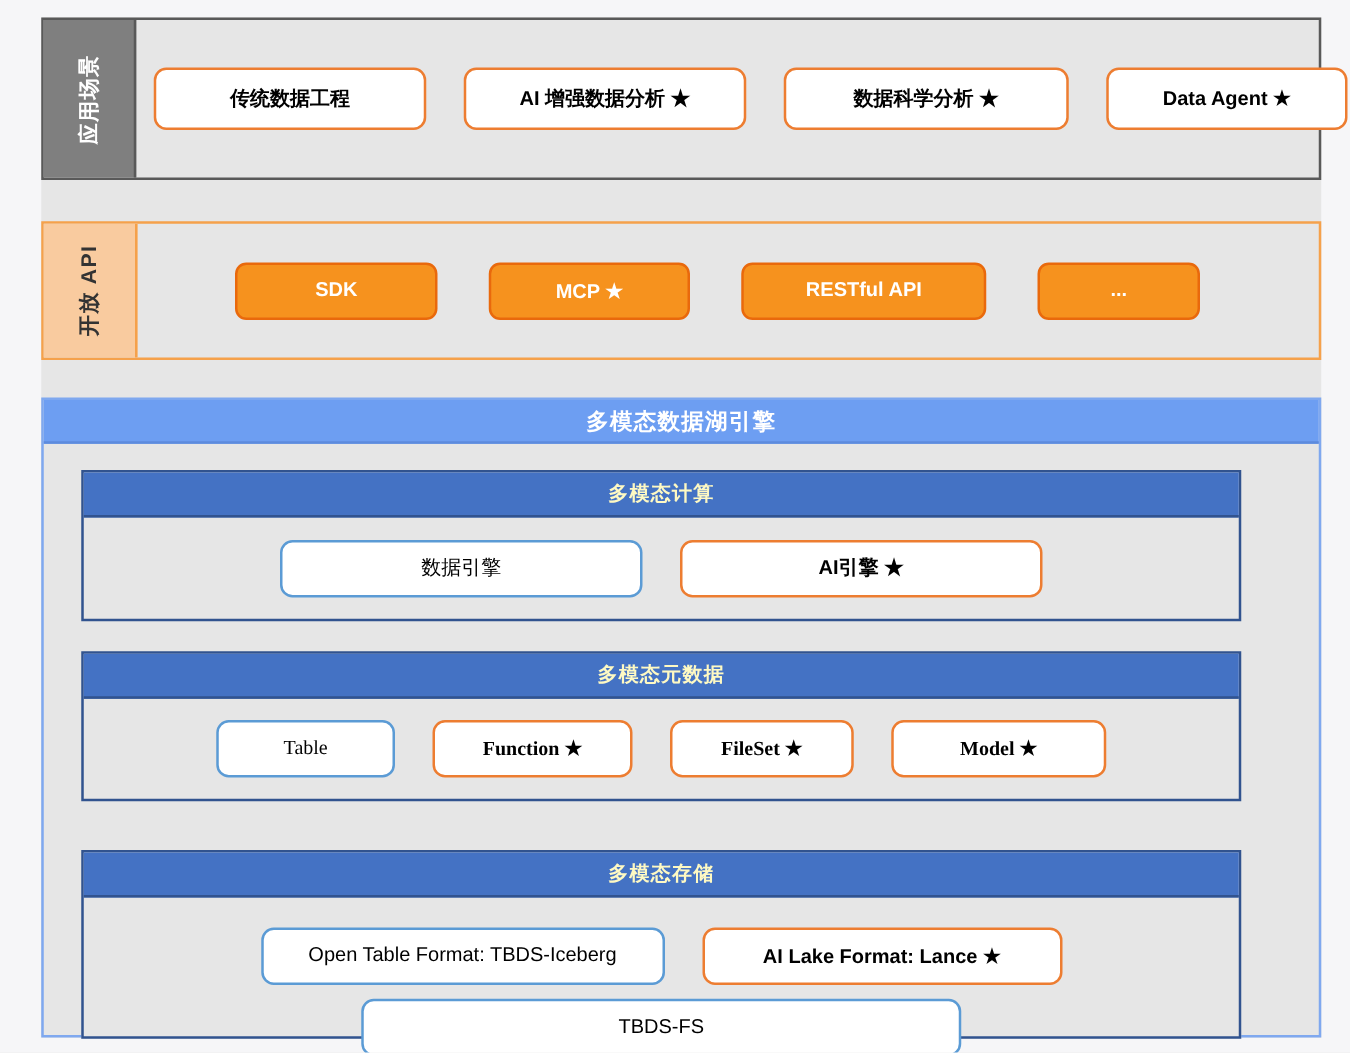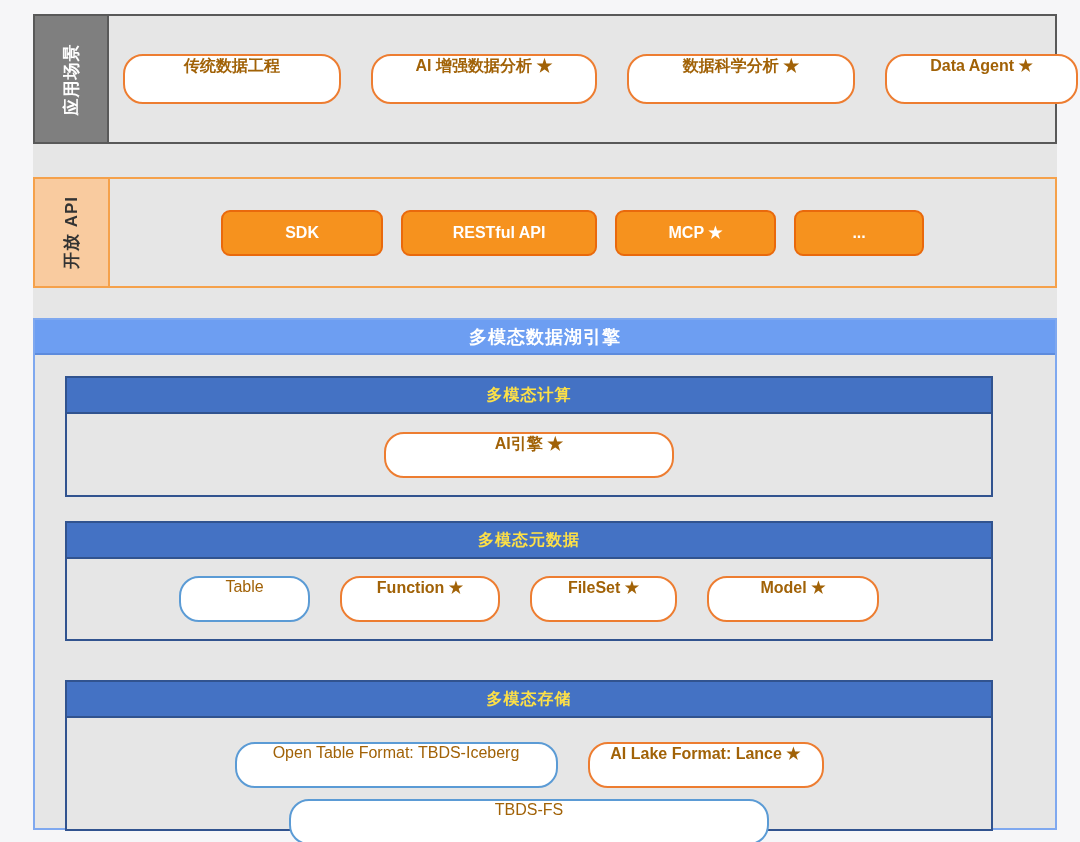--- a/index.html
+++ b/index.html
@@ -13,41 +13,41 @@
 
   .side { flex:0 0 45px; display:flex; align-items:center; justify-content:center; overflow:visible; }
   .side-apps { background:#7F7F7F; border-right:2px solid #595959; }
   .side-api  { background:#F9CB9F; border-right:2px solid #F5A14B; }
   .vtext { transform:rotate(-90deg); white-space:nowrap; font-weight:bold; font-size:17px; letter-spacing:1px; }
   .side-apps .vtext { color:#FFFFFF; }
   .side-api  .vtext { color:#333333; }
 
   .band-content { flex:1; display:flex; align-items:center; }
   .band-apps .band-content { padding-left:14px; gap:30px; }
-  .band-api  .band-content { padding-left:78px; gap:18px;margin-left:33px; }
+  .band-api  .band-content { padding-left:78px; gap:41px; }
 
-  .wbox { background:#FFFFFF; border-radius:20px; display:flex; align-items:flex-start; justify-content:center;
-          font-size:16px; color:#a16207; }
+  .wbox { background:#FFFFFF; border-radius:10px; display:flex; align-items:center; justify-content:center;
+          font-size:16px; color:#000000; }
   .wbox.orange { border:2px solid #ED7D31; }
   .wbox.blue   { border:2px solid #5B9BD5; }
   .wbox.bold   { font-weight:bold; }
   .apps-box { height:50px; font-weight:bold; }
 
   .obtn { background:#F6921E; border:2px solid #E9690C; border-radius:9px; color:#FFFFFF; font-weight:bold;
           font-size:16px; height:46px; display:flex; align-items:center; justify-content:center; }
 
   .lake { position:absolute; left:33px; top:318px; width:1024px; height:512px; border:2px solid #7FA8EF; background:#E6E6E6; }
   .lake-banner { height:35px; background:#6D9EF2; border-bottom:2px solid #5D8BDD; color:#FFFFFF; font-weight:bold;
                  font-size:18px; display:flex; align-items:center; justify-content:center; letter-spacing:1px; }
 
   .lsec { position:absolute; left:30px; width:928px; border:2px solid #31538F; background:#E6E6E6; }
   .lsec-a { top:56px;  height:121px; }
-  .lsec-b { top:201px; height:120px; }
+  .lsec-b { top:201px; height:120px;font-family:Liberation Serif, serif; }
   .lsec-c { top:360px; height:151px; overflow:visible; }
-  .lsec-header { height:36px; background:#4472C4; border-bottom:2px solid #31538F; color:#fde047; font-weight:bold;
+  .lsec-header { height:36px; background:#4472C4; border-bottom:2px solid #31538F; color:#fef9c3; font-weight:bold;
                  font-size:16px; display:flex; align-items:center; justify-content:center; letter-spacing:1px; }
   .lsec-body { height:calc(100% - 36px); display:flex; align-items:center; justify-content:center; gap:30px; }
   .lsec-body-col { height:auto; flex-direction:column; padding-top:24px; gap:11px; align-items:center; }
   .boxrow { display:flex; gap:30px; justify-content:center; }
   .lbox { height:46px; }
 </style>
 </head>
 <body>
 
 <div class="page">
@@ -74,54 +74,57 @@
   </div>
 
   <div class="band band-api">
     <div class="side side-api">
       <span class="vtext">开放 API</span>
     </div>
     <div class="band-content">
       <div class="obtn" style="width:162px">
         <span>SDK</span>
       </div>
+      <div class="obtn" style="width:161px">
+        <span>MCP ★</span>
+      </div>
       <div class="obtn" style="width:196px">
         <span>RESTful API</span>
-      </div>
-      <div class="obtn" style="width:161px">
-        <span>MCP ★</span>
       </div>
       <div class="obtn" style="width:130px">
         <span>...</span>
       </div>
     </div>
   </div>
 
   <div class="lake">
     <div class="lake-banner">
       <span>多模态数据湖引擎</span>
     </div>
 
     <div class="lsec lsec-a">
       <div class="lsec-header">
         <span>多模态计算</span>
       </div>
       <div class="lsec-body">
+        <div class="wbox blue lbox" style="width:290px">
+          <span>数据引擎</span>
+        </div>
         <div class="wbox orange bold lbox" style="width:290px">
           <span>AI引擎 ★</span>
         </div>
       </div>
     </div>
 
     <div class="lsec lsec-b">
       <div class="lsec-header">
         <span>多模态元数据</span>
       </div>
       <div class="lsec-body">
-        <div class="wbox blue lbox" style="width:131px">
+        <div class="wbox blue lbox" style="width:143px">
           <span>Table</span>
         </div>
         <div class="wbox orange bold lbox" style="width:160px">
           <span>Function ★</span>
         </div>
         <div class="wbox orange bold lbox" style="width:147px">
           <span>FileSet ★</span>
         </div>
         <div class="wbox orange bold lbox" style="width:172px">
           <span>Model ★</span>
@@ -131,21 +134,21 @@
 
     <div class="lsec lsec-c">
       <div class="lsec-header">
         <span>多模态存储</span>
       </div>
       <div class="lsec-body lsec-body-col">
         <div class="boxrow">
           <div class="wbox blue lbox" style="width:323px">
             <span>Open Table Format: TBDS-Iceberg</span>
           </div>
-          <div class="wbox orange bold lbox" style="width:236px">
+          <div class="wbox orange bold lbox" style="width:288px">
             <span>AI Lake Format: Lance ★</span>
           </div>
         </div>
         <div class="boxrow">
           <div class="wbox blue lbox" style="width:480px; position:relative; z-index:2;">
             <span>TBDS-FS</span>
           </div>
         </div>
       </div>
     </div>

